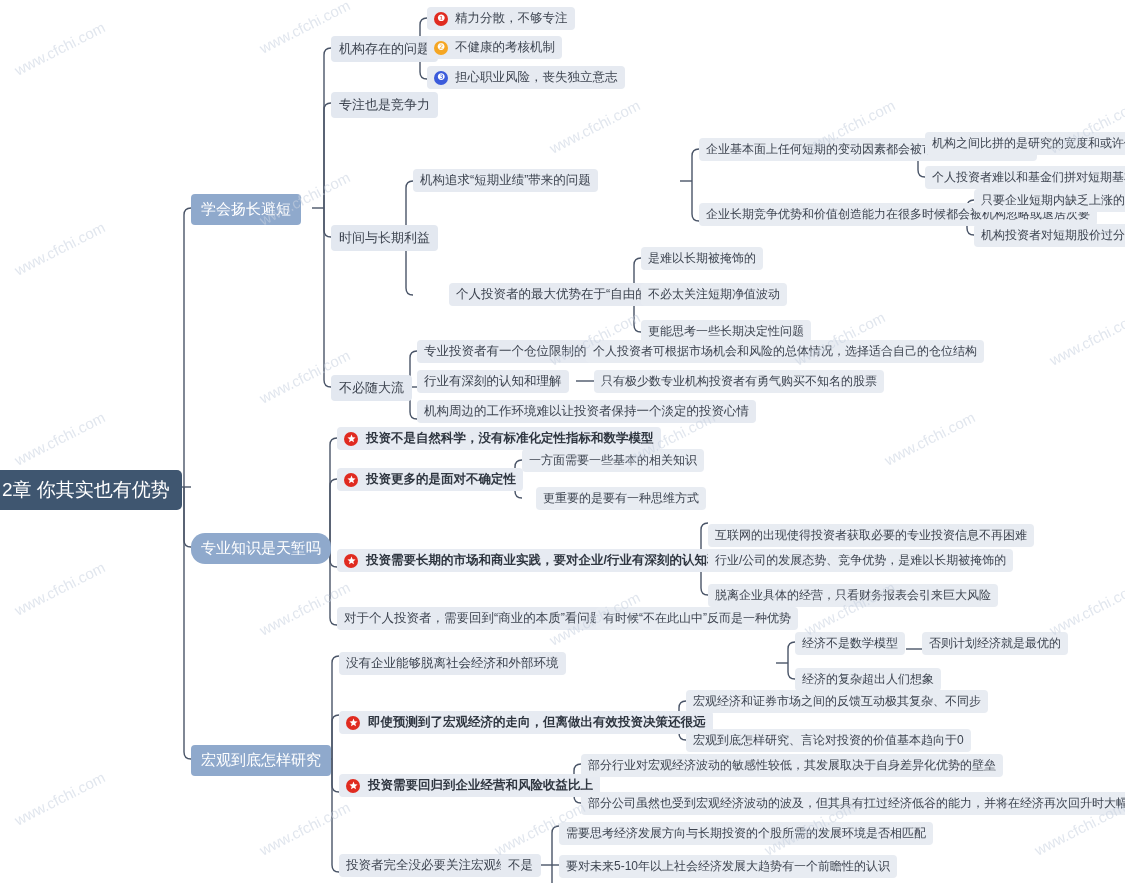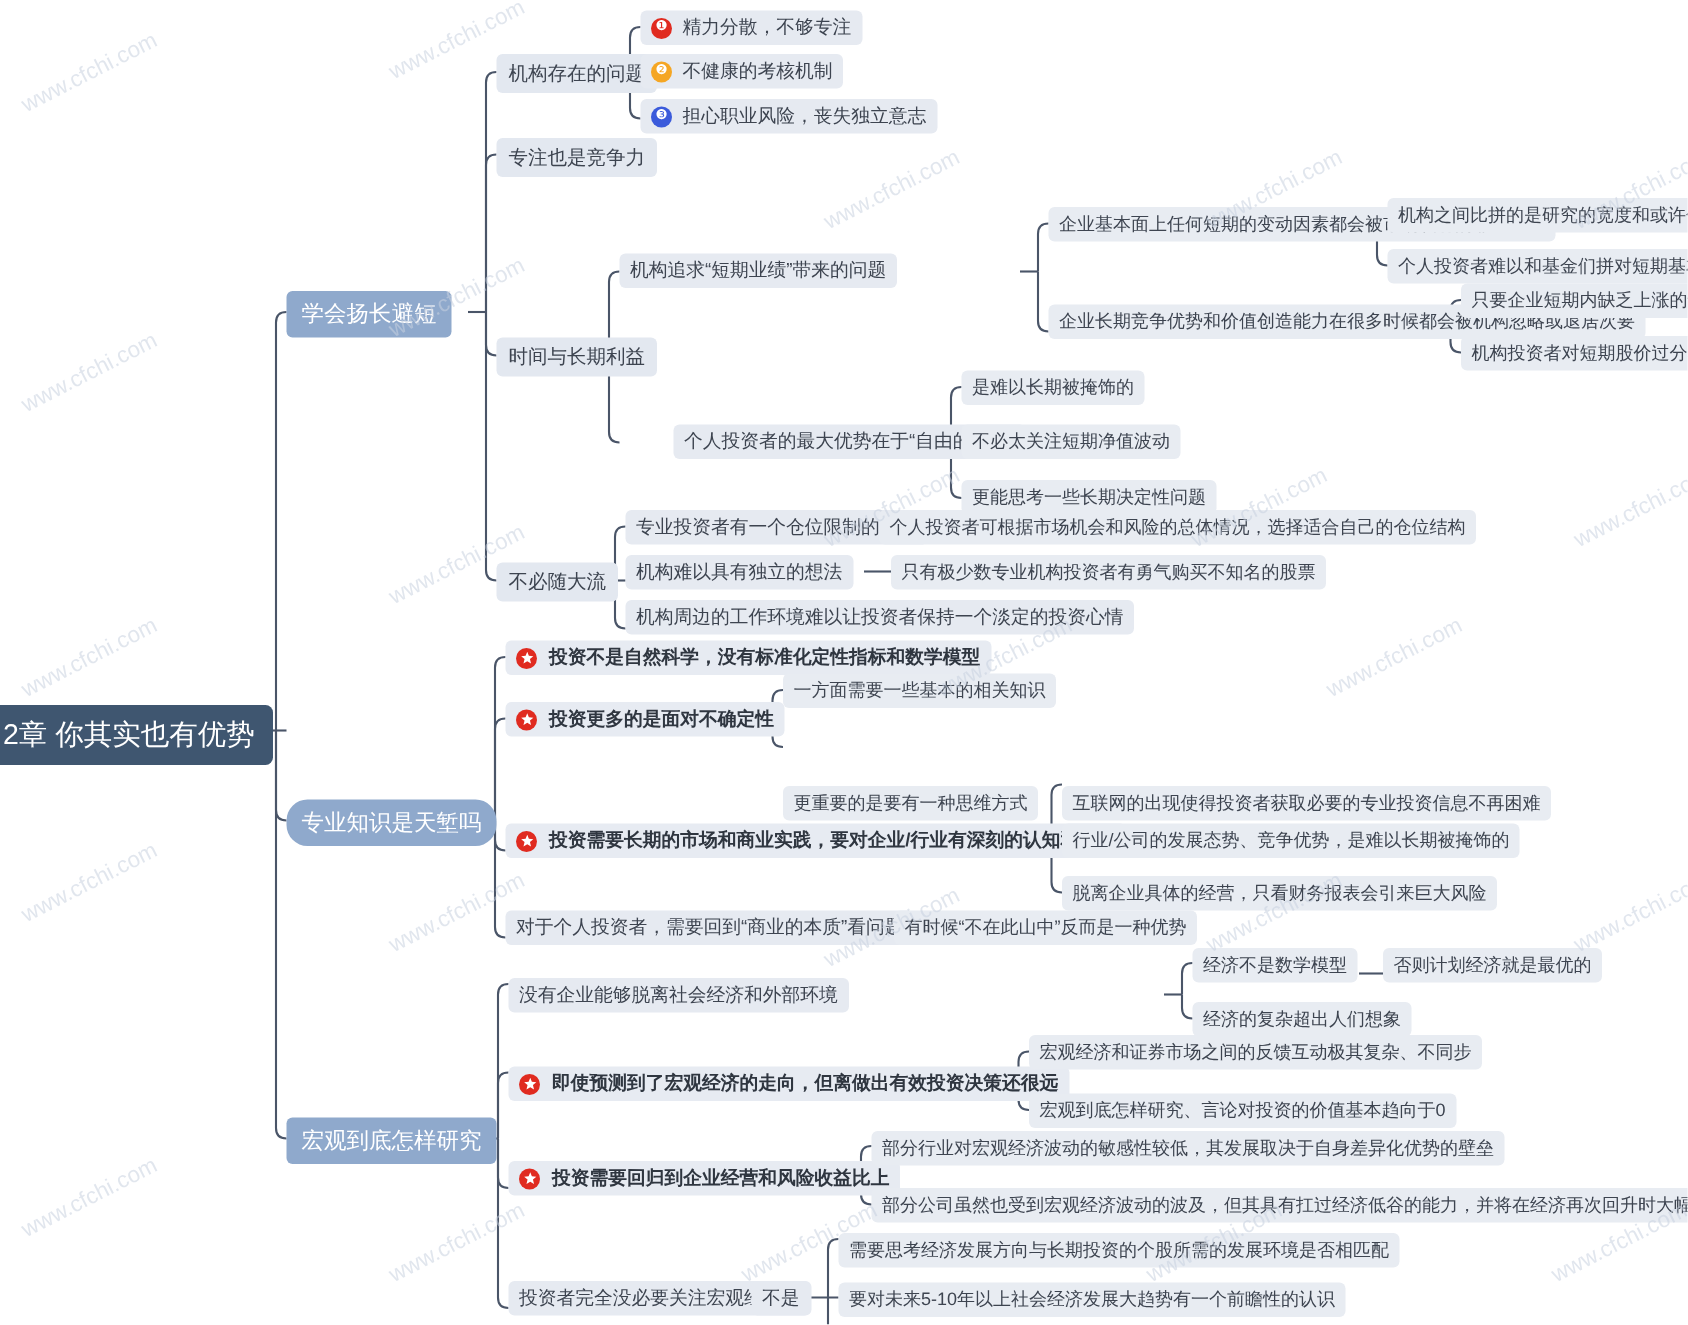--- a/index.html
+++ b/index.html
@@ -278,21 +278,21 @@
   <div class="node lvl-2" style="left:331px;top:375px;">
     <span class="txt">不必随大流</span>
   </div>
   <div class="node lvl-3" style="left:417px;top:340px;">
     <span class="txt">专业投资者有一个仓位限制的问题</span>
   </div>
   <div class="node lvl-4" style="left:586px;top:340px;">
     <span class="txt">个人投资者可根据市场机会和风险的总体情况，选择适合自己的仓位结构</span>
   </div>
   <div class="node lvl-3" style="left:417px;top:370px;">
-    <span class="txt">机构难以具有独立的想法</span>
+    <span class="txt">行业有深刻的认知和理解</span>
   </div>
   <div class="node lvl-4" style="left:594px;top:370px;">
     <span class="txt">只有极少数专业机构投资者有勇气购买不知名的股票</span>
   </div>
   <div class="node lvl-3" style="left:417px;top:400px;">
     <span class="txt">机构周边的工作环境难以让投资者保持一个淡定的投资心情</span>
   </div>
 
   <div class="node lvl-1" style="left:191px;top:533px;border-radius:14px;">
     <span class="txt">专业知识是天堑吗</span>
@@ -311,21 +311,21 @@
     <span class="star">
       <svg width="9" height="9" viewBox="0 0 10 10">
           <polygon points="5,0.5 6.2,3.5 9.5,3.8 7,6 7.8,9.3 5,7.5 2.2,9.3 3,6 0.5,3.8 3.8,3.5" fill="#ffffff"></polygon>
         </svg>
     </span>
     <span class="txt">投资更多的是面对不确定性</span>
   </div>
   <div class="node lvl-4" style="left:522px;top:449px;">
     <span class="txt">一方面需要一些基本的相关知识</span>
   </div>
-  <div class="node lvl-4" style="left:522px;top:487px;margin-top:37px;">
+  <div class="node lvl-4" style="left:536px;top:487px;">
     <span class="txt">更重要的是要有一种思维方式</span>
   </div>
 
   <div class="node lvl-3 emph" style="left:337px;top:549px;">
     <span class="star">
       <svg width="9" height="9" viewBox="0 0 10 10">
           <polygon points="5,0.5 6.2,3.5 9.5,3.8 7,6 7.8,9.3 5,7.5 2.2,9.3 3,6 0.5,3.8 3.8,3.5" fill="#ffffff"></polygon>
         </svg>
     </span>
     <span class="txt">投资需要长期的市场和商业实践，要对企业/行业有深刻的认知和理解</span>

